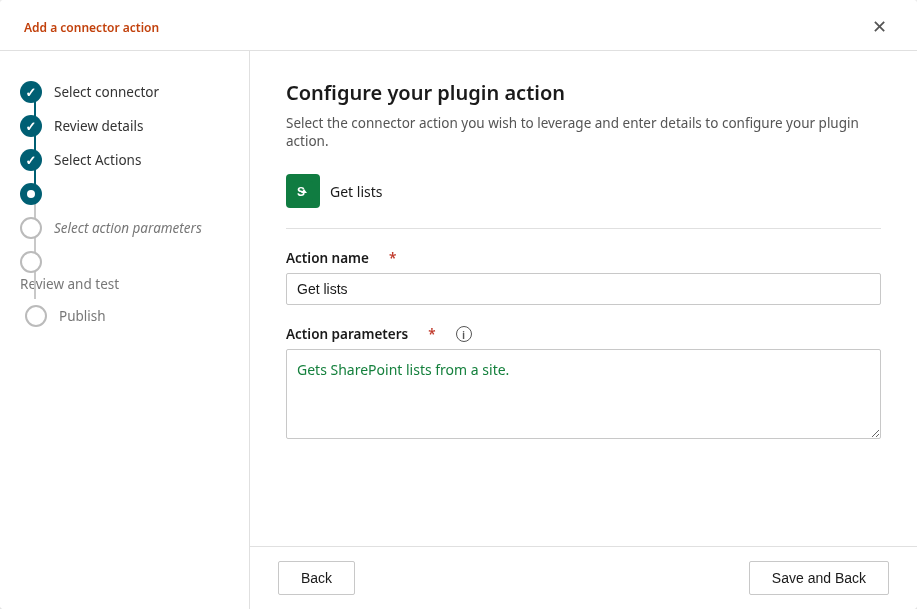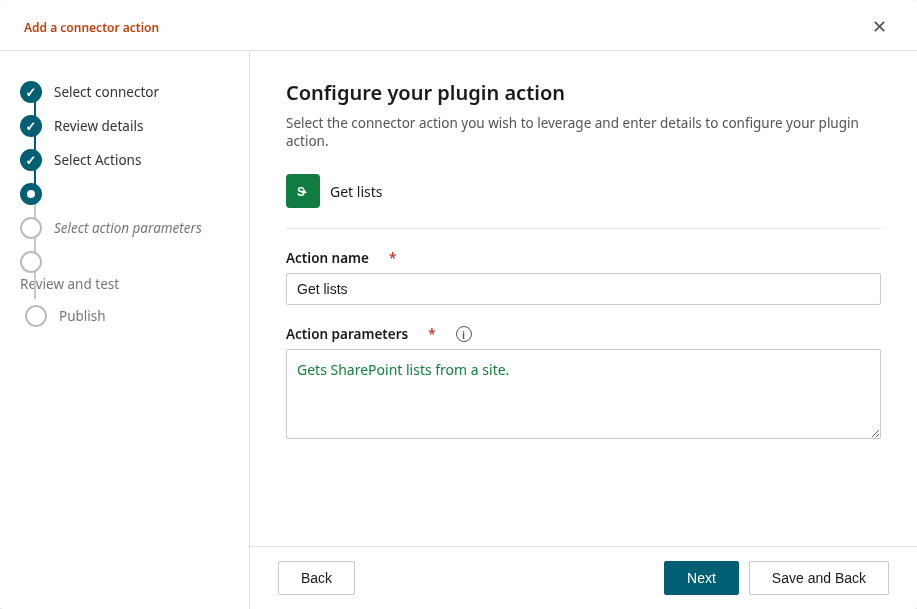--- a/index.html
+++ b/index.html
@@ -365,19 +365,18 @@
           <textarea class="textarea-input" style="">Gets SharePoint lists from a site.</textarea>
         </div>
 
       </div>
 
       <div class="modal-footer">
         <div class="footer-left">
           <button class="btn btn-outline">Back</button>
         </div>
         <div class="footer-right">
-          <button class="btn btn-primary">Next</button>
           <button class="btn btn-outline">Save and Back</button>
         </div>
       </div>
     </div>
   </div>
 </div>
 
 </body></html>

